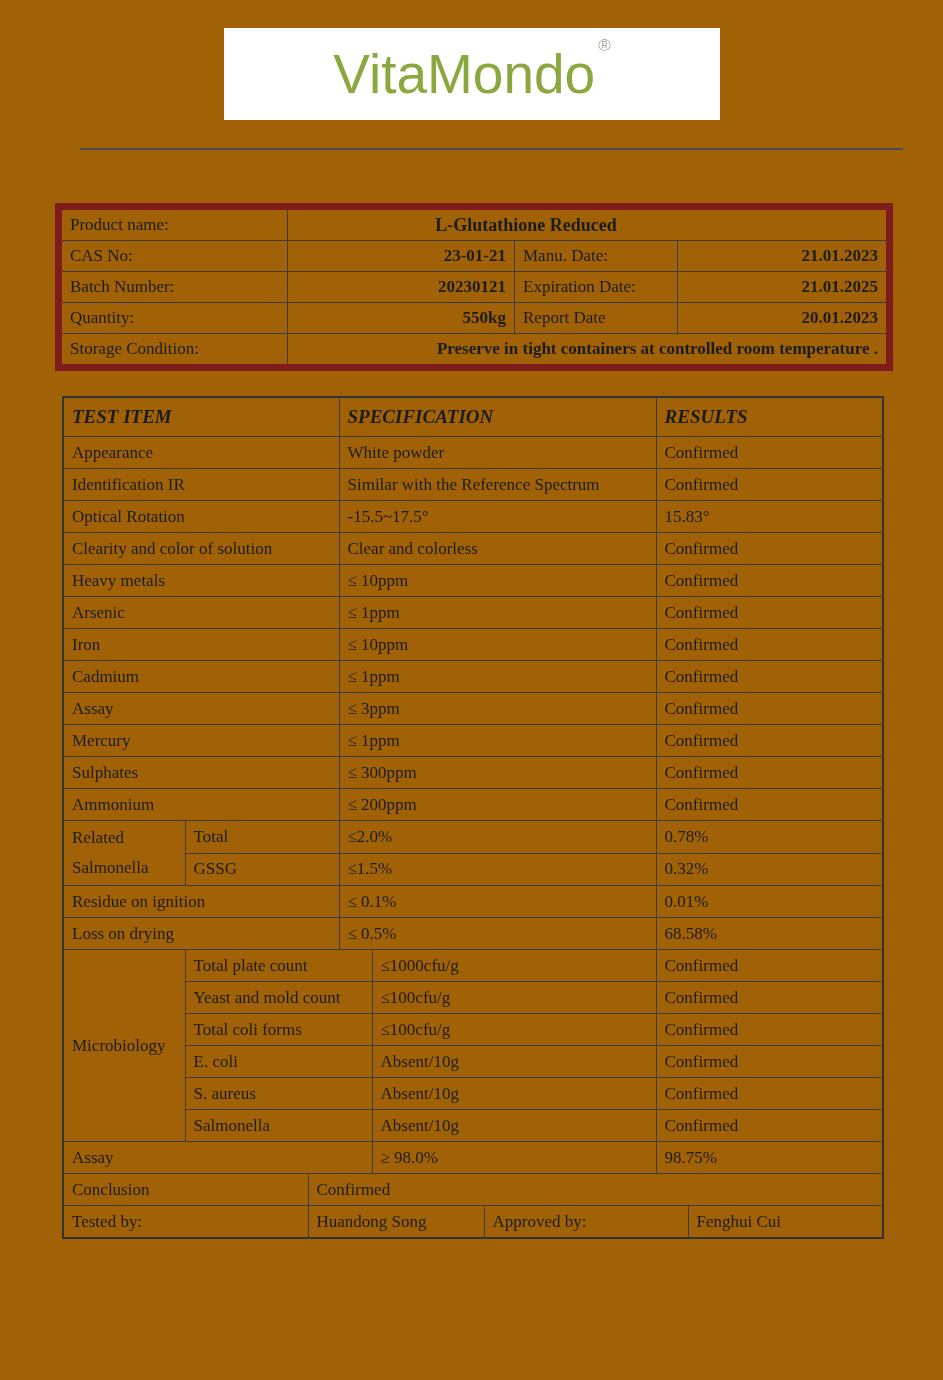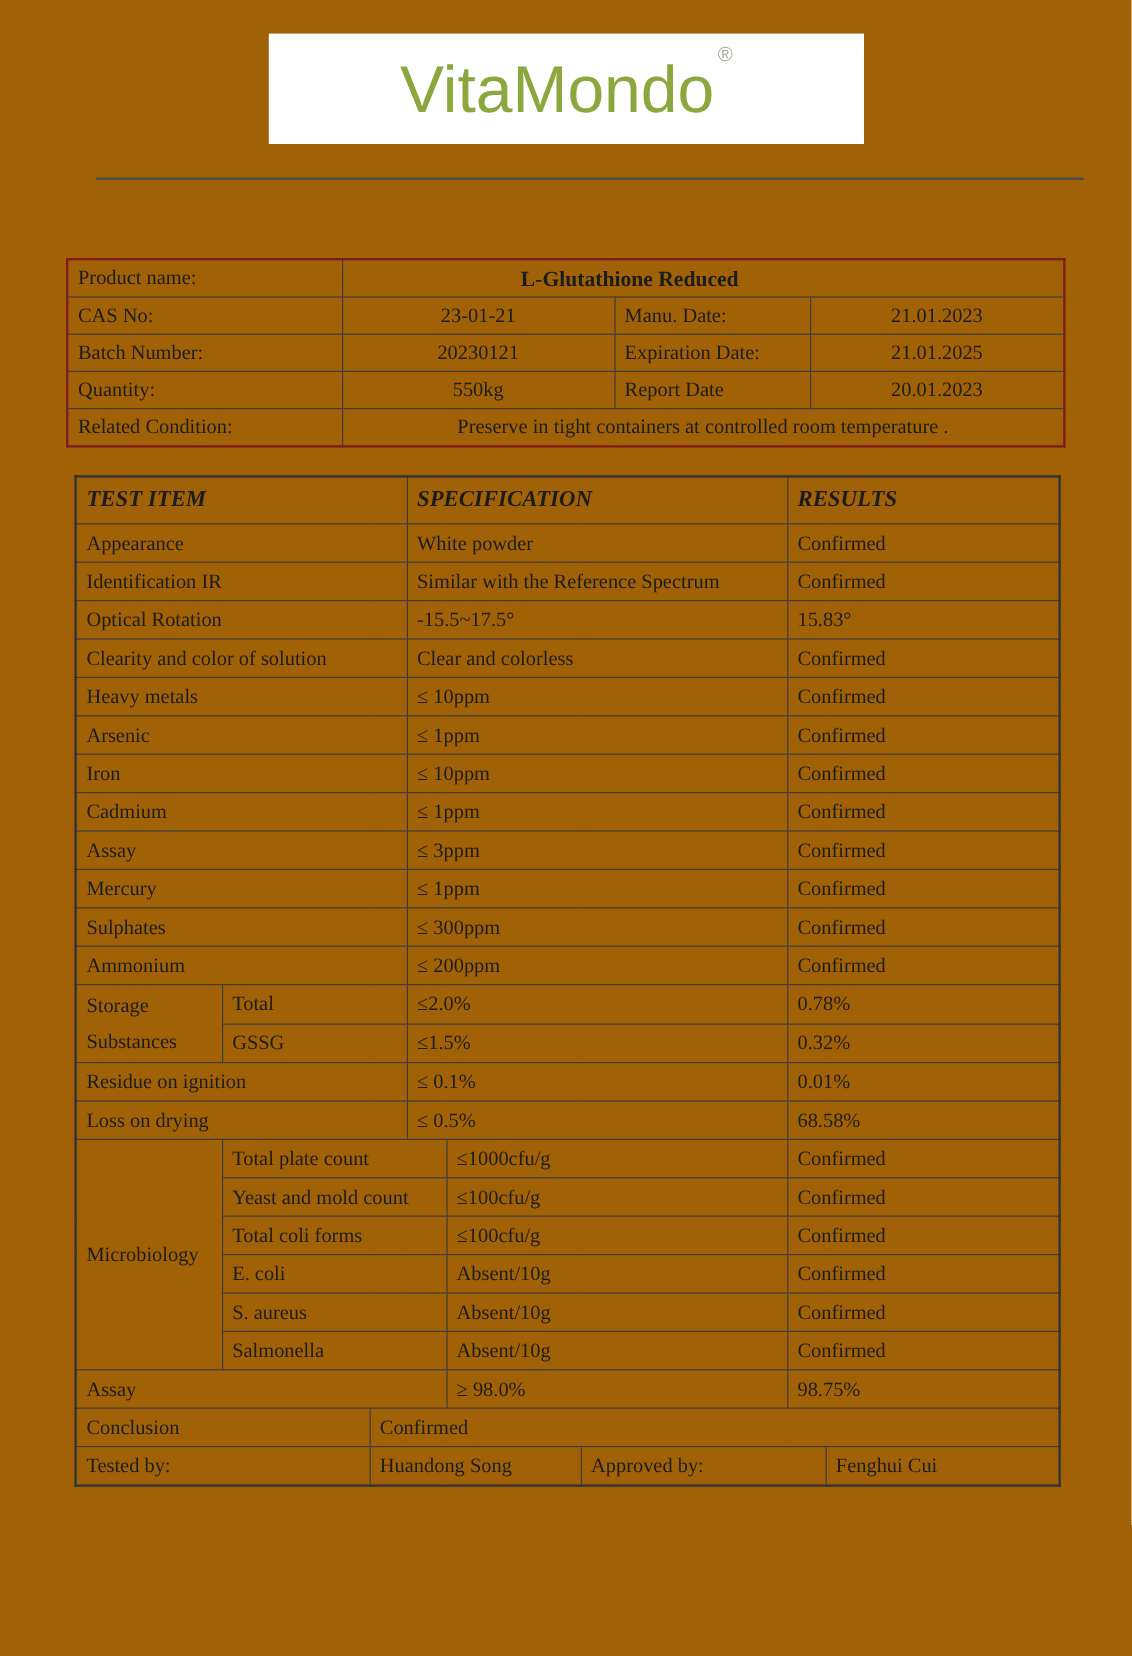--- a/index.html
+++ b/index.html
@@ -61,27 +61,27 @@
   }
   td, th {
     border: 1.5px solid #3d3d3d;
     padding: 2px 8px;
     vertical-align: middle;
     overflow: hidden;
     white-space: nowrap;
   }
   .info-table {
     position: absolute;
-    left: 55px; top: 215px;
+    left: 55px; top: 203px;
     width: 831px;
-    border: 2px solid #7f1d1d;
+    border: 7px solid #7f1d1d;
   }
   .info-table td { height: 26px; }
   .info-table .lbl { text-align: left; }
-  .info-table .val { text-align: center; }
+  .info-table .val { text-align: right; font-weight: bold; }
   .info-table .product-val {
     font-weight: bold;
     text-align: center;
     font-size: 18px;
     padding-right: 130px;
     font-family: Liberation Serif, serif;
   }
   .results-table {
     position: absolute;
     left: 62px; top: 396px;
@@ -140,21 +140,21 @@
       <td class="lbl">Expiration Date:</td>
       <td class="val">21.01.2025</td>
     </tr>
     <tr>
       <td class="lbl">Quantity:</td>
       <td class="val">550kg</td>
       <td class="lbl">Report Date</td>
       <td class="val">20.01.2023</td>
     </tr>
     <tr>
-      <td class="lbl">Related Condition:</td>
+      <td class="lbl">Storage Condition:</td>
       <td class="val" colspan="3">Preserve in tight containers at controlled room temperature .</td>
     </tr>
   </tbody>
     </table>
 
   <table class="results-table">
     <colgroup>
       <col style="width:122px">
         <col style="width:123px">
         <col style="width:31px">
@@ -226,21 +226,21 @@
       <td colspan="3" class="spec-cell">≤ 300ppm</td>
       <td colspan="2" class="result-cell">Confirmed</td>
     </tr>
     <tr>
       <td colspan="3" class="item-cell">Ammonium</td>
       <td colspan="3" class="spec-cell">≤ 200ppm</td>
       <td colspan="2" class="result-cell">Confirmed</td>
     </tr>
 
     <tr>
-      <td rowspan="2" class="group-cell">Storage Substances</td>
+      <td rowspan="2" class="group-cell">Related Salmonella</td>
       <td colspan="2" class="sub-cell">Total</td>
       <td colspan="3" class="spec-cell">≤2.0%</td>
       <td colspan="2" class="result-cell">0.78%</td>
     </tr>
     <tr>
       <td colspan="2" class="sub-cell">GSSG</td>
       <td colspan="3" class="spec-cell">≤1.5%</td>
       <td colspan="2" class="result-cell">0.32%</td>
     </tr>
 

